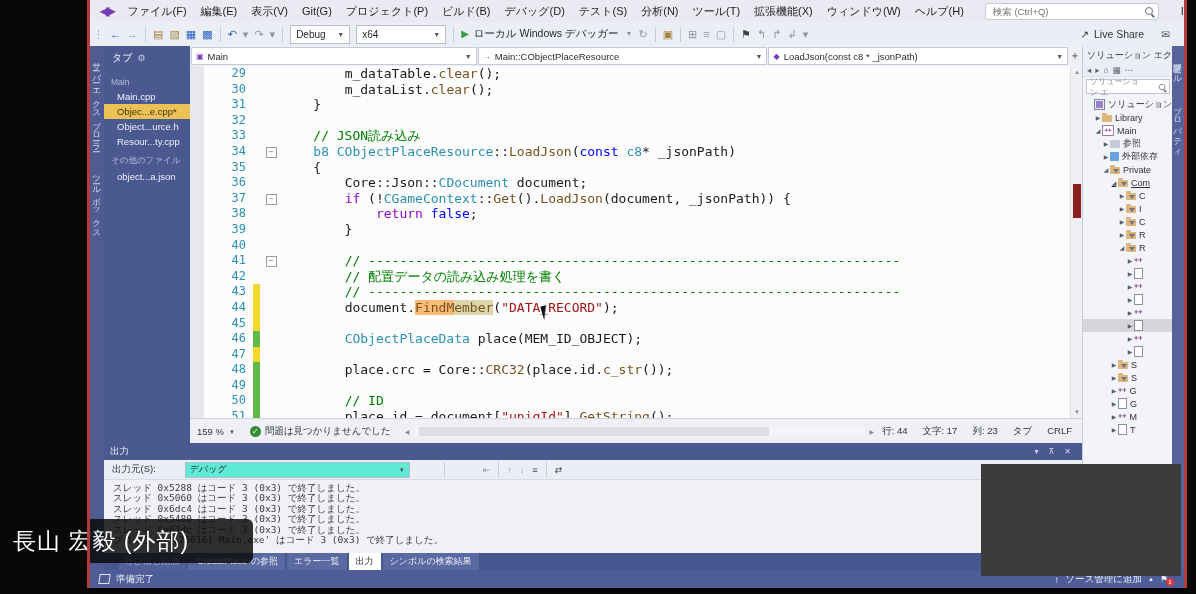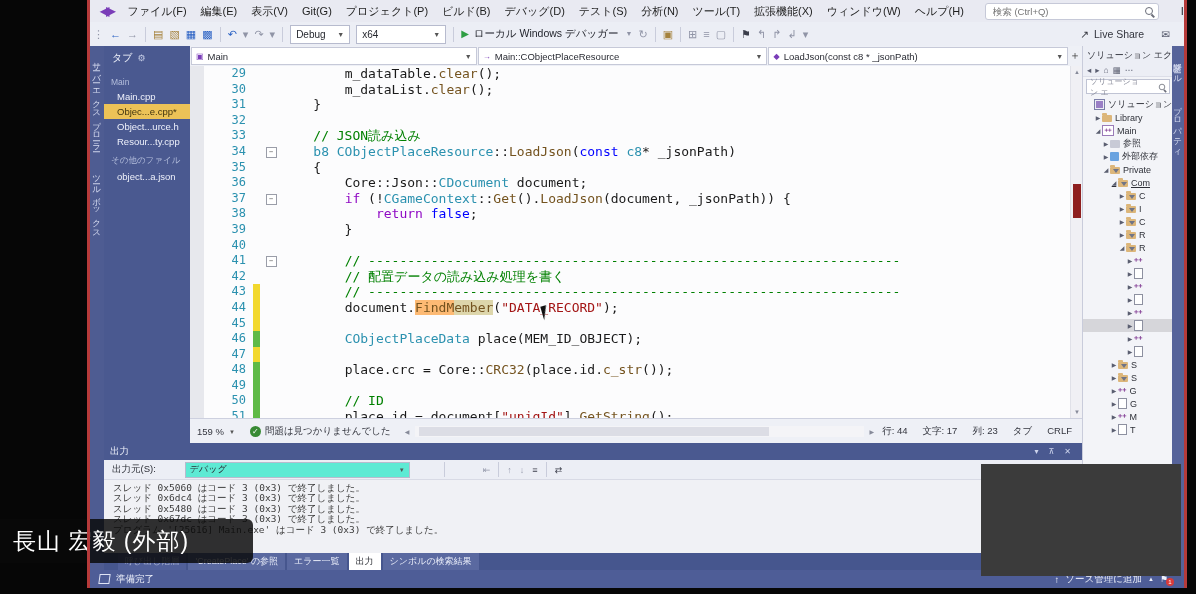--- a/index.html
+++ b/index.html
@@ -490,20 +490,21 @@
             <span class="oti dim">⇤</span>
             <span class="tsep"></span>
             <span class="oti dim">↑</span>
             <span class="oti dim">↓</span>
             <span class="oti dark">≡</span>
             <span class="tsep"></span>
             <span class="oti dark">⇄</span>
           </span>
       </div>
       <div class="out-body" id="out-lines">
+          <div>スレッド 0x5288 はコード 3 (0x3) で終了しました。</div>
           <div>スレッド 0x5060 はコード 3 (0x3) で終了しました。</div>
           <div>スレッド 0x6dc4 はコード 3 (0x3) で終了しました。</div>
           <div>スレッド 0x5480 はコード 3 (0x3) で終了しました。</div>
           <div>スレッド 0x67dc はコード 3 (0x3) で終了しました。</div>
           <div>プログラム '[25616] Main.exe' はコード 3 (0x3) で終了しました。</div>
         </div>
     </div>
 
     <div class="btabs" id="btabs">
         <span class="btab dim" style="margin-left: 14px;">呼び出し階層</span>

